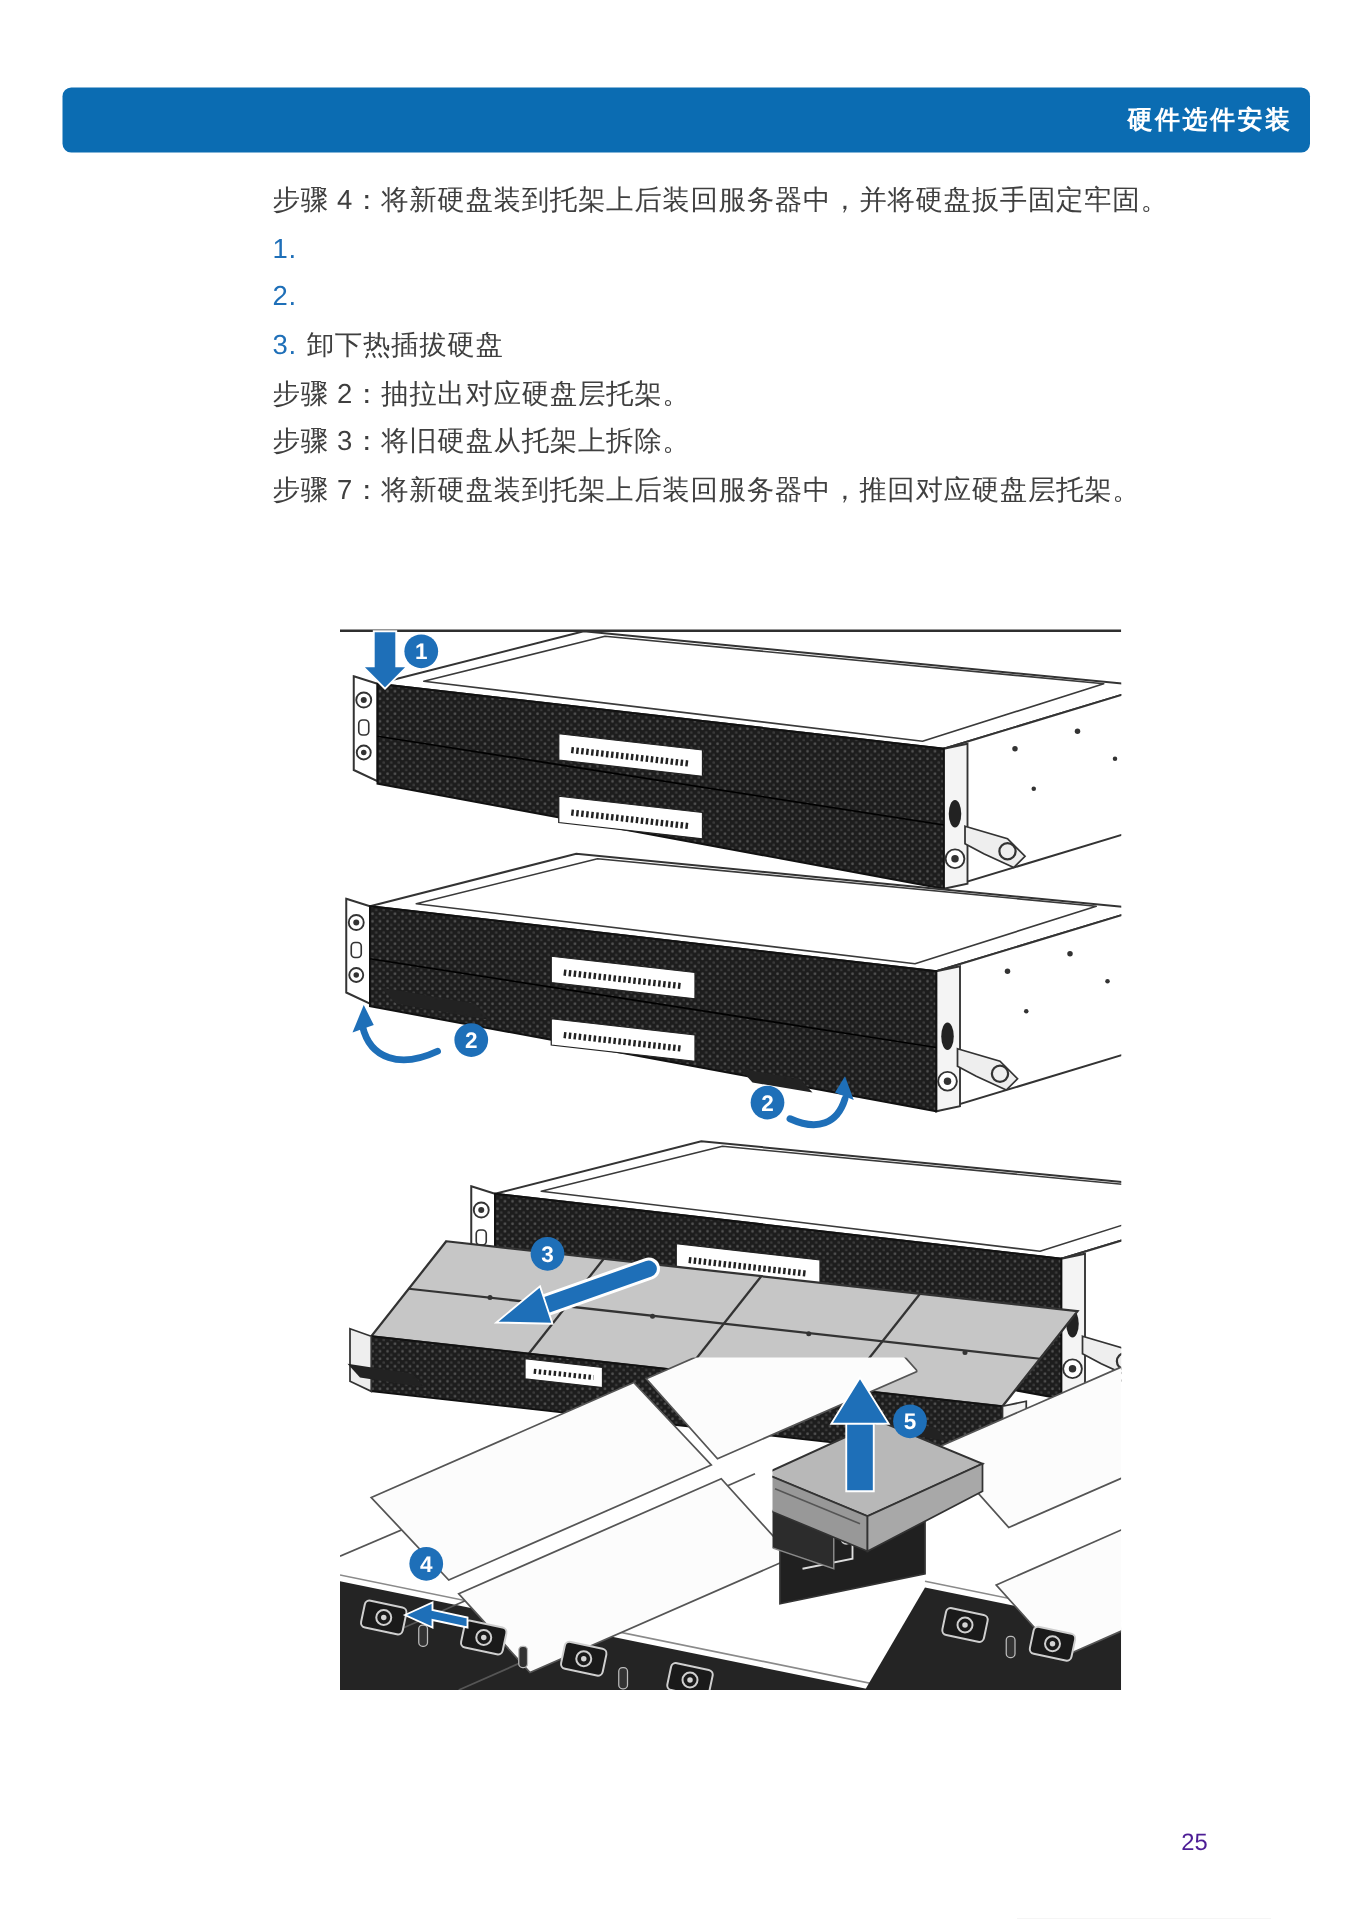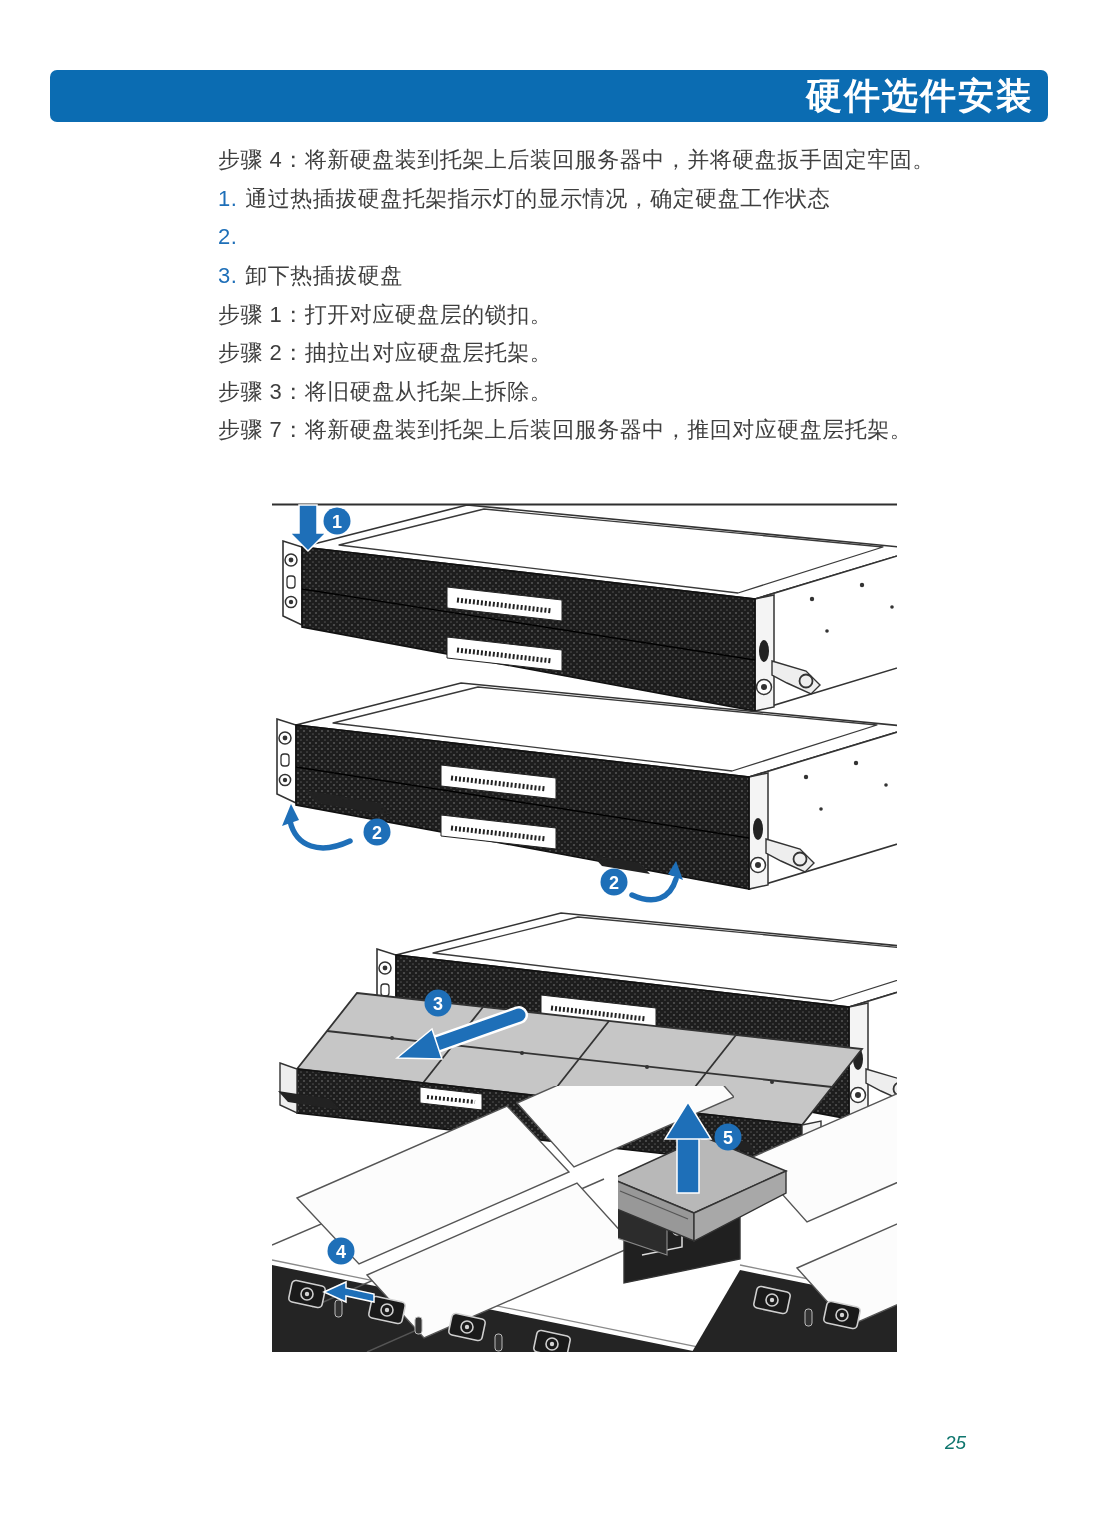--- a/index.html
+++ b/index.html
@@ -2,62 +2,57 @@
 <html style="--header_bg: #0b6cb2; --accent: #1e6fb8; --text: #3f3f3f; --line_art: #333333;"><head>
 <meta charset="utf-8">
 <style>
   html,body{margin:0;padding:0;background:#e8e8e8;}
   #page{position:relative;width:1093px;height:1535px;background:#ffffff;overflow:hidden;
         font-family:"Liberation Sans","DejaVu Sans",sans-serif;}
   
   #chapterBar{position:absolute;left:50px;top:70px;width:998px;height:52px;
 (box-sizing:border-box);border-radius:7px;background:var(--header_bg,#0b6cb2);
         display:flex;align-items:center;justify-content:flex-end;}
-  #chapterBar .title{color:#fff;font-size:36px;font-weight:bold;letter-spacing:2px;
+  #chapterBar .title{color:#fff;font-size:20px;font-weight:bold;letter-spacing:2px;
         padding-right:14px;line-height:52px;}
   
   #instructions{position:absolute;left:218px;top:141px;width:720px;color:var(--text,#3f3f3f);
         font-size:22px;letter-spacing:0.5px;}
   #instructions p{margin:0;height:38.6px;display:flex;align-items:center;white-space:nowrap;}
   #instructions .num{color:var(--accent,#1e6fb8);margin-right:8px;}
   #instructions .num:empty{margin-right:0;}
   
   #figureWrap{position:absolute;left:272px;top:503px;width:625px;height:849px;background:#fff;}
   
-  #pageNumber{position:absolute;left:945px;top:1432px;width:46px;text-align:left;
-        color:#0f766e;font-size:19px;font-style:italic;}
+  #pageNumber{position:absolute;left:945px;top:1464px;width:46px;text-align:left;
+        color:#4c1d95;font-size:19px;}
 </style>
 </head>
 <body>
 
 <div id="page">
 
   <div id="chapterBar">
     <span class="title">硬件选件安装</span>
   </div>
 
   <div id="instructions">
     <p>
         <span class="num"></span>
         <span>步骤 4：将新硬盘装到托架上后装回服务器中，并将硬盘扳手固定牢固。</span>
       </p>
     <p>
         <span class="num">1.</span>
-        <span>通过热插拔硬盘托架指示灯的显示情况，确定硬盘工作状态</span>
       </p>
     <p>
         <span class="num">2.</span>
       </p>
     <p>
         <span class="num">3.</span>
         <span>卸下热插拔硬盘</span>
-      </p>
-    <p>
-        <span class="num"></span>
-        <span>步骤 1：打开对应硬盘层的锁扣。</span>
       </p>
     <p>
         <span class="num"></span>
         <span>步骤 2：抽拉出对应硬盘层托架。</span>
       </p>
     <p>
         <span class="num"></span>
         <span>步骤 3：将旧硬盘从托架上拆除。</span>
       </p>
     <p>

